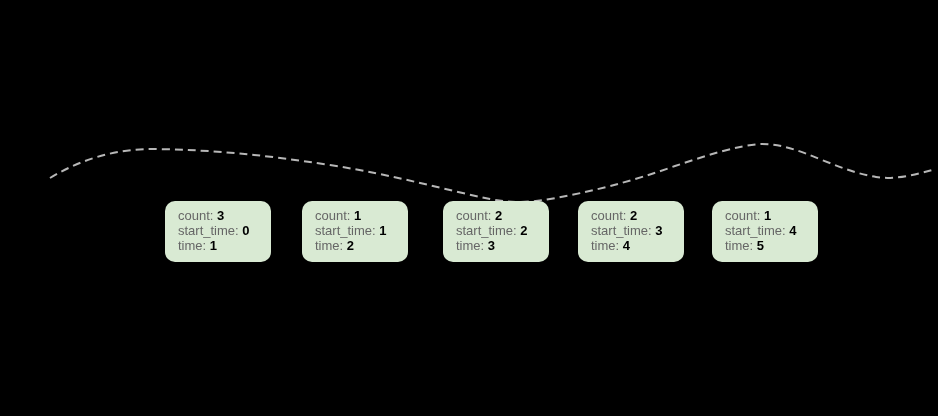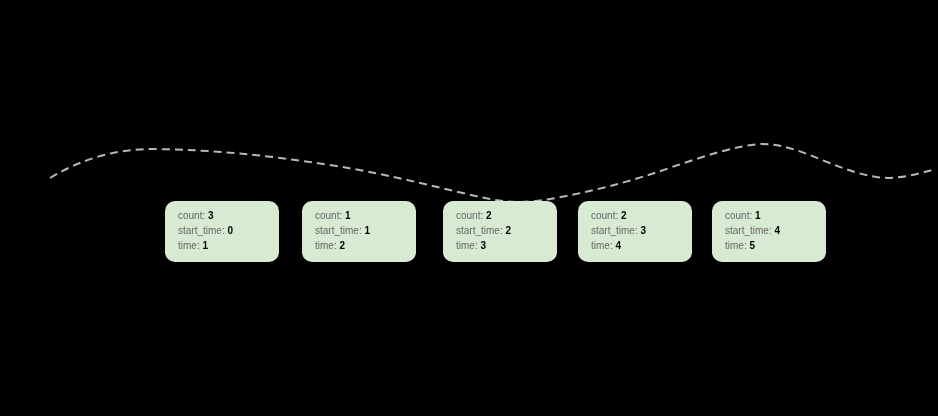--- a/index.html
+++ b/index.html
@@ -23,28 +23,28 @@
   }
   .curve-path {
     fill: none;
     stroke: #b7b7b7;
     stroke-width: 2;
     stroke-dasharray: 8 5;
   }
   .card {
     position: absolute;
     top: 201px;
-    width: 114px;
+    width: 106px;
     height: 61px;
     background: #d9ead3;
     border-radius: 10px;
     box-sizing: border-box;
     padding: 7px 6px 0 13px;
     z-index: 1;
-    font-size: 10px;
+    font-size: 13px;
     line-height: 15px;
     white-space: nowrap;
   }
   .card .lbl { color: #666666; }
   .card .val { color: #000000; font-weight: bold; }
 </style>
 </head>
 <body>
 
 <div class="canvas">

